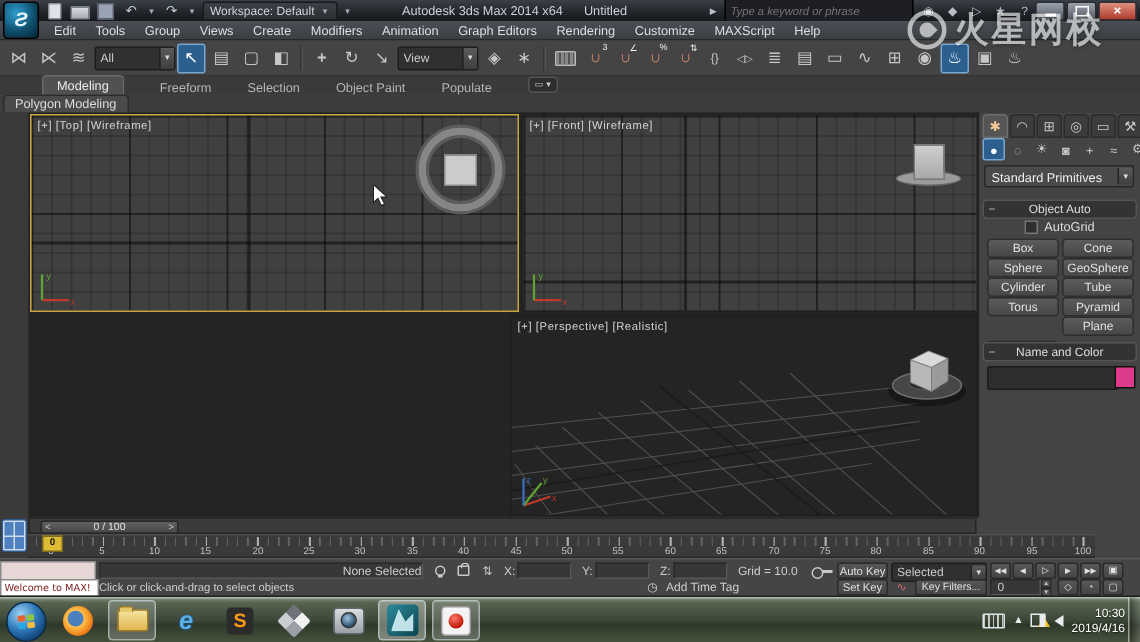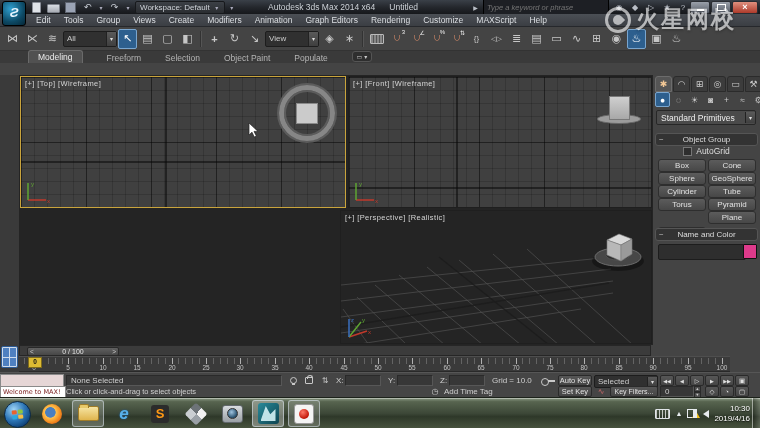--- a/index.html
+++ b/index.html
@@ -316,20 +316,23 @@
   <div class="ribtabs">
     <span class="active">Modeling</span>
     <span>Freeform</span>
     <span>Selection</span>
     <span>Object Paint</span>
     <span>Populate</span>
     <span class="ribtoggle">
         <span>▭</span>
         <span>▾</span>
       </span>
+  </div>
+  <div class="ribstrip">
+    <span class="polytab">Polygon Modeling</span>
   </div>
 
   <div class="leftstrip"></div>
 
   <div class="vparea">
 
     <div class="vp active" style="left:1px;top:1px;width:326px;height:132px;">
       <span class="vplabel">[+] [Top] [Wireframe]</span>
       <div class="axline-v" style="left:144px;"></div>
       <div class="axline-h" style="top:84px;"></div>
@@ -421,21 +424,21 @@
       <span class="cpcat">+</span>
       <span class="cpcat">≈</span>
       <span class="cpcat">⚙</span>
     </div>
     <div class="cpdd">
       <span class="txt" style="padding-left:4px;flex:1;">Standard Primitives</span>
       <span class="dda" style="height:11px;">▾</span>
     </div>
     <div class="rollout" style="top:58px;">
       <span class="min">−</span>
-      <span>Object Group</span>
+      <span>Object Auto</span>
     </div>
     <div class="agrow" style="top:71px;">
       <span class="chk"></span>
       <span>AutoGrid</span>
     </div>
     <span class="obtn" style="left:5px;top:84px;">Box</span>
     <span class="obtn" style="left:55px;top:84px;">Cone</span>
     <span class="obtn" style="left:5px;top:97px;">Sphere</span>
     <span class="obtn" style="left:55px;top:97px;">GeoSphere</span>
     <span class="obtn" style="left:5px;top:110px;">Cylinder</span>
@@ -490,21 +493,21 @@
     <span class="num" style="left:693px;">100</span>
     <span class="marker" style="background: rgb(221, 187, 51);">0</span>
   </div>
 
   <div class="statusbar">
     <div class="listener">
       <div class="lpink"></div>
       <div class="lwhite">Welcome to MAX!</div>
     </div>
 
-    <span class="sfield" style="left:66px;top:2px;width:216px;">None Selected</span>
+    <span class="sfield" style="left:66px;top:2px;width:216px;text-align:right;">None Selected</span>
     <span class="sico" style="left:286px;top:2px;">
         <span class="bulb"></span>
       </span>
     <span class="sico" style="left:302px;top:0px;">
         <span class="lock"></span>
       </span>
     <span class="sico" style="left:318px;top:2px;">⇅</span>
     <span class="slab" style="left:336px;top:2px;">X:</span>
     <span class="sfield" style="left:345px;top:2px;width:36px;"></span>
     <span class="slab" style="left:388px;top:2px;">Y:</span>

